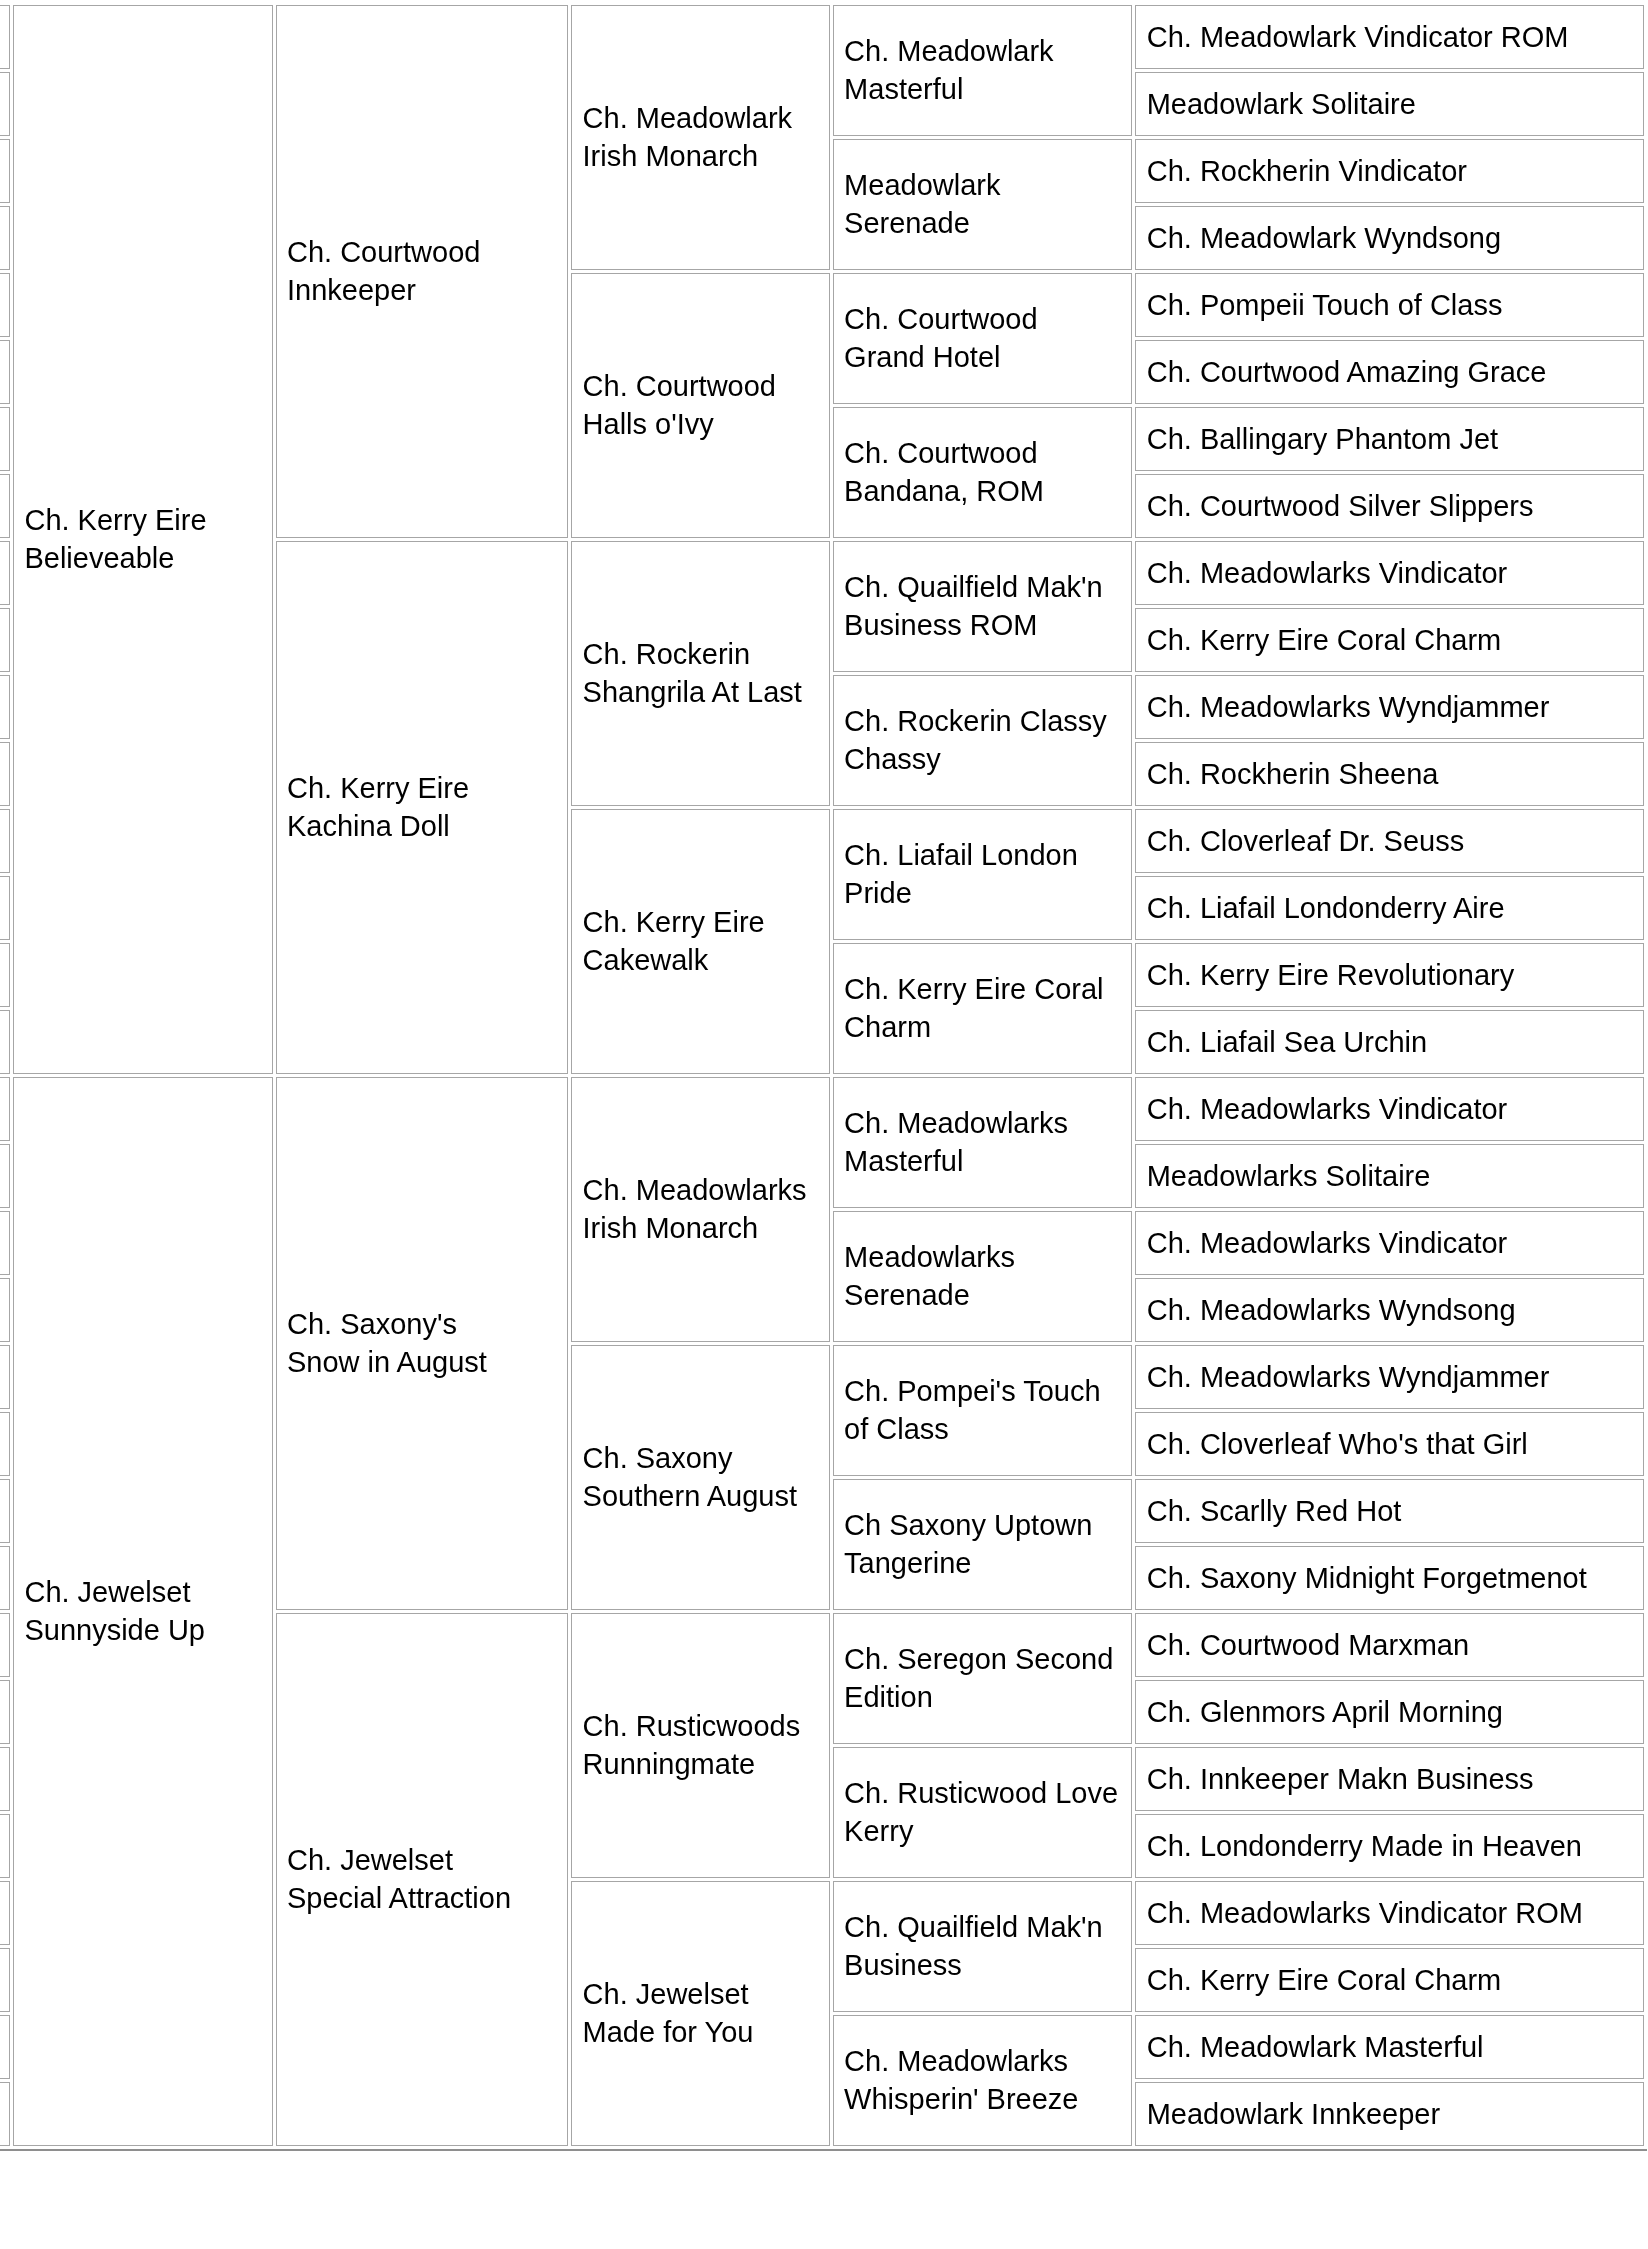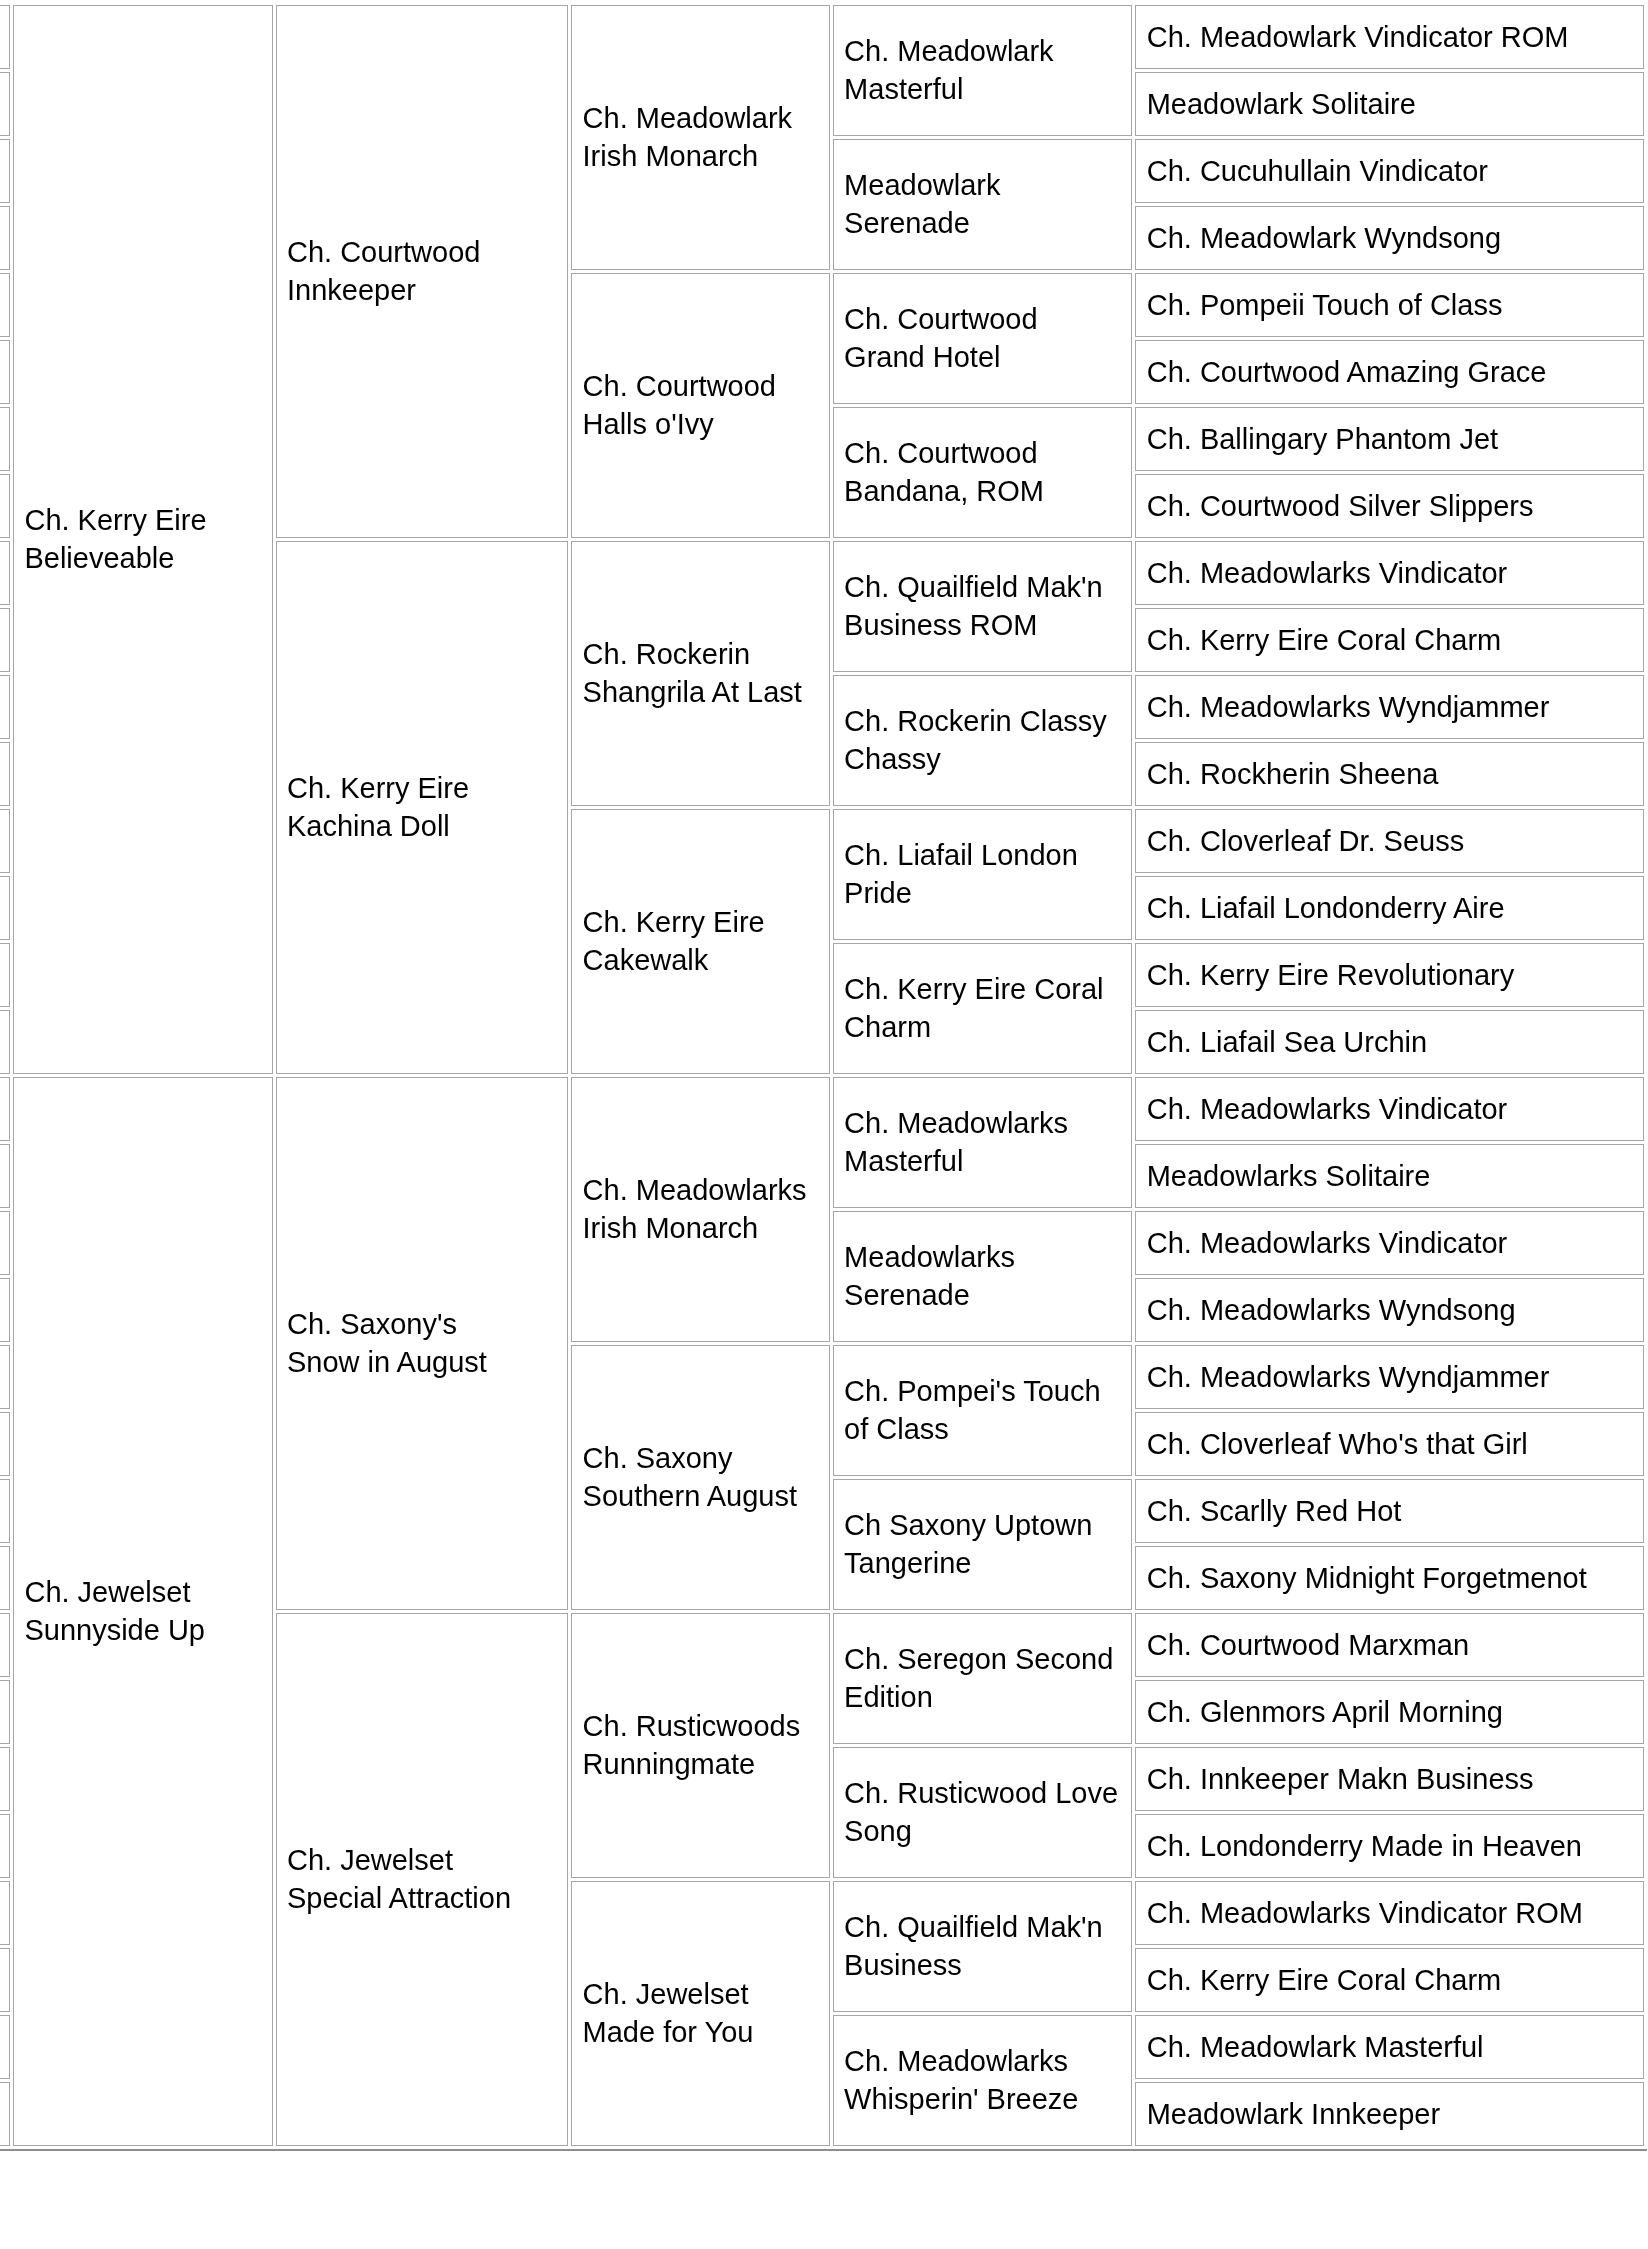--- a/index.html
+++ b/index.html
@@ -85,21 +85,21 @@
           <td>Ch. Meadowlark Vindicator ROM</td>
         </tr>
         <tr>
           <td class="col-edge"></td>
           <td>Meadowlark Solitaire</td>
         </tr>
         <tr>
           <td class="col-edge"></td>
           <td rowspan="2">Meadowlark
 Serenade</td>
-          <td>Ch. Cucuhullain Vindicator</td>
+          <td>Ch. Rockherin Vindicator</td>
         </tr>
         <tr>
           <td class="col-edge"></td>
           <td>Ch. Meadowlark Wyndsong</td>
         </tr>
         <tr>
           <td class="col-edge"></td>
           <td rowspan="4">Ch. Courtwood
 Halls o'Ivy</td>
           <td rowspan="2">Ch. Courtwood
@@ -224,21 +224,21 @@
 Edition</td>
           <td>Ch. Courtwood Marxman</td>
         </tr>
         <tr>
           <td class="col-edge"></td>
           <td>Ch. Glenmors April Morning</td>
         </tr>
         <tr>
           <td class="col-edge"></td>
           <td rowspan="2">Ch. Rusticwood Love
-Song</td>
+Kerry</td>
           <td>Ch. Innkeeper Makn Business</td>
         </tr>
         <tr>
           <td class="col-edge"></td>
           <td>Ch. Londonderry Made in Heaven</td>
         </tr>
         <tr>
           <td class="col-edge"></td>
           <td rowspan="4">Ch. Jewelset
 Made for You</td>

